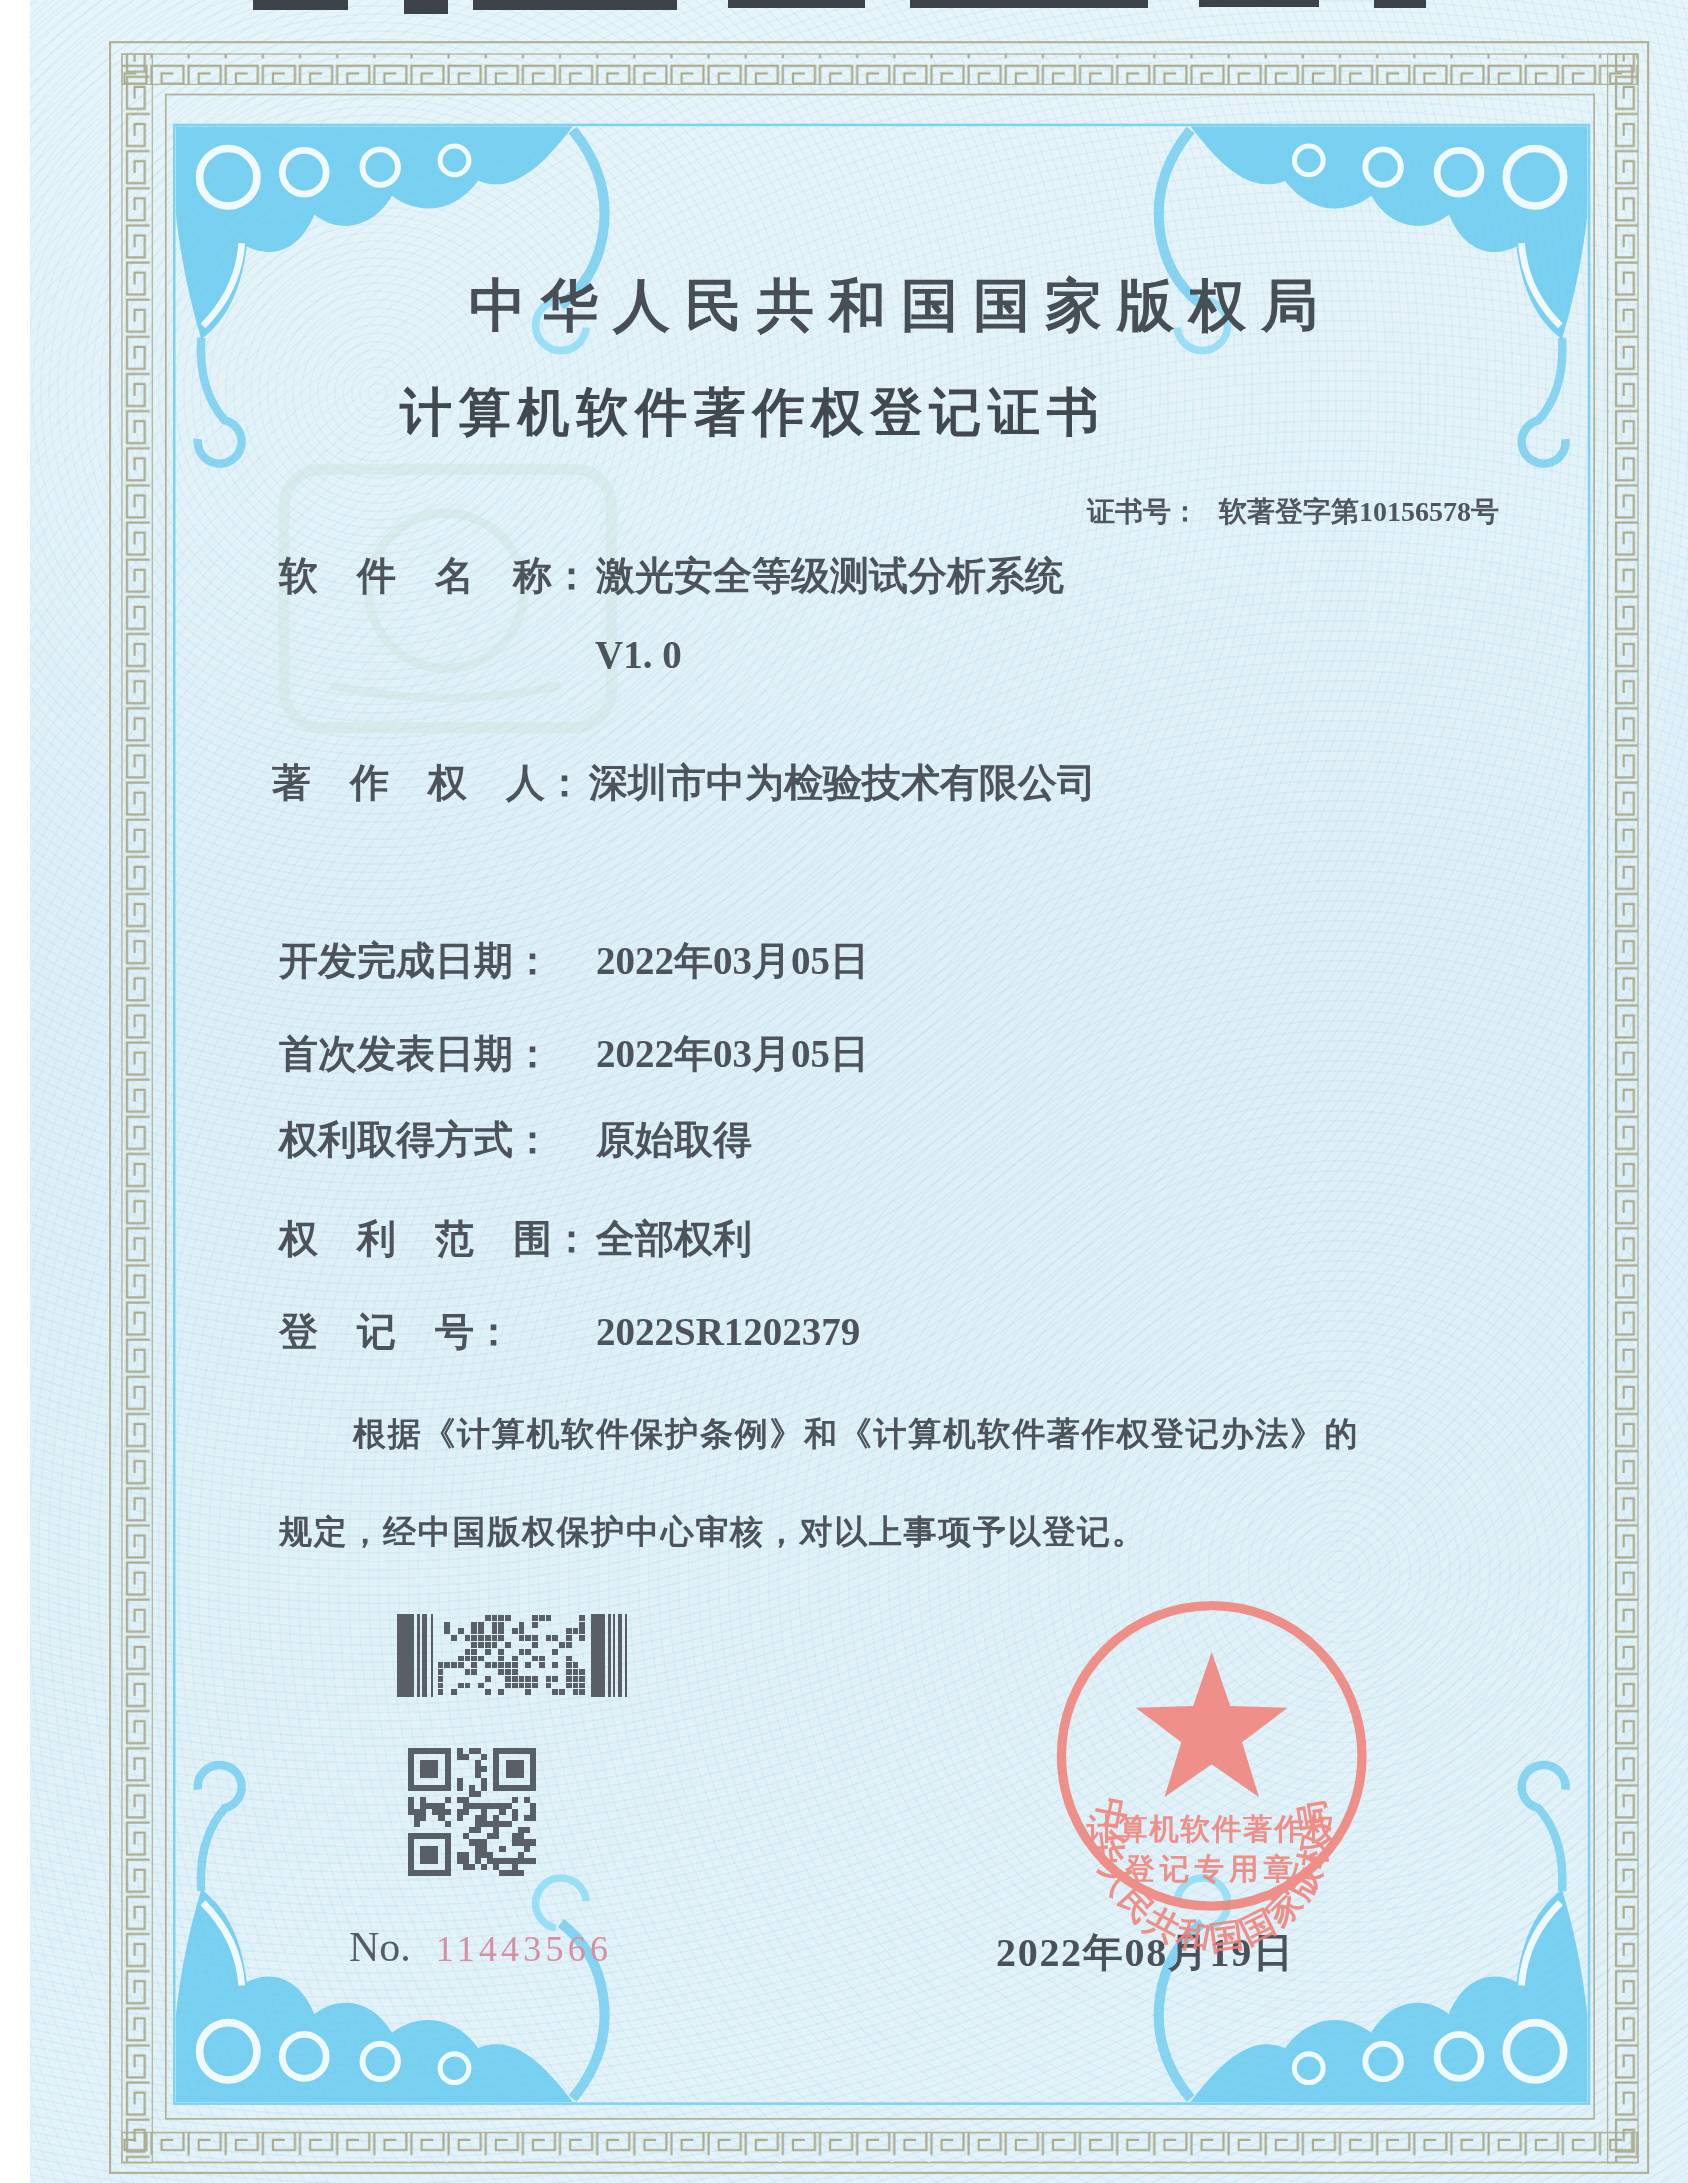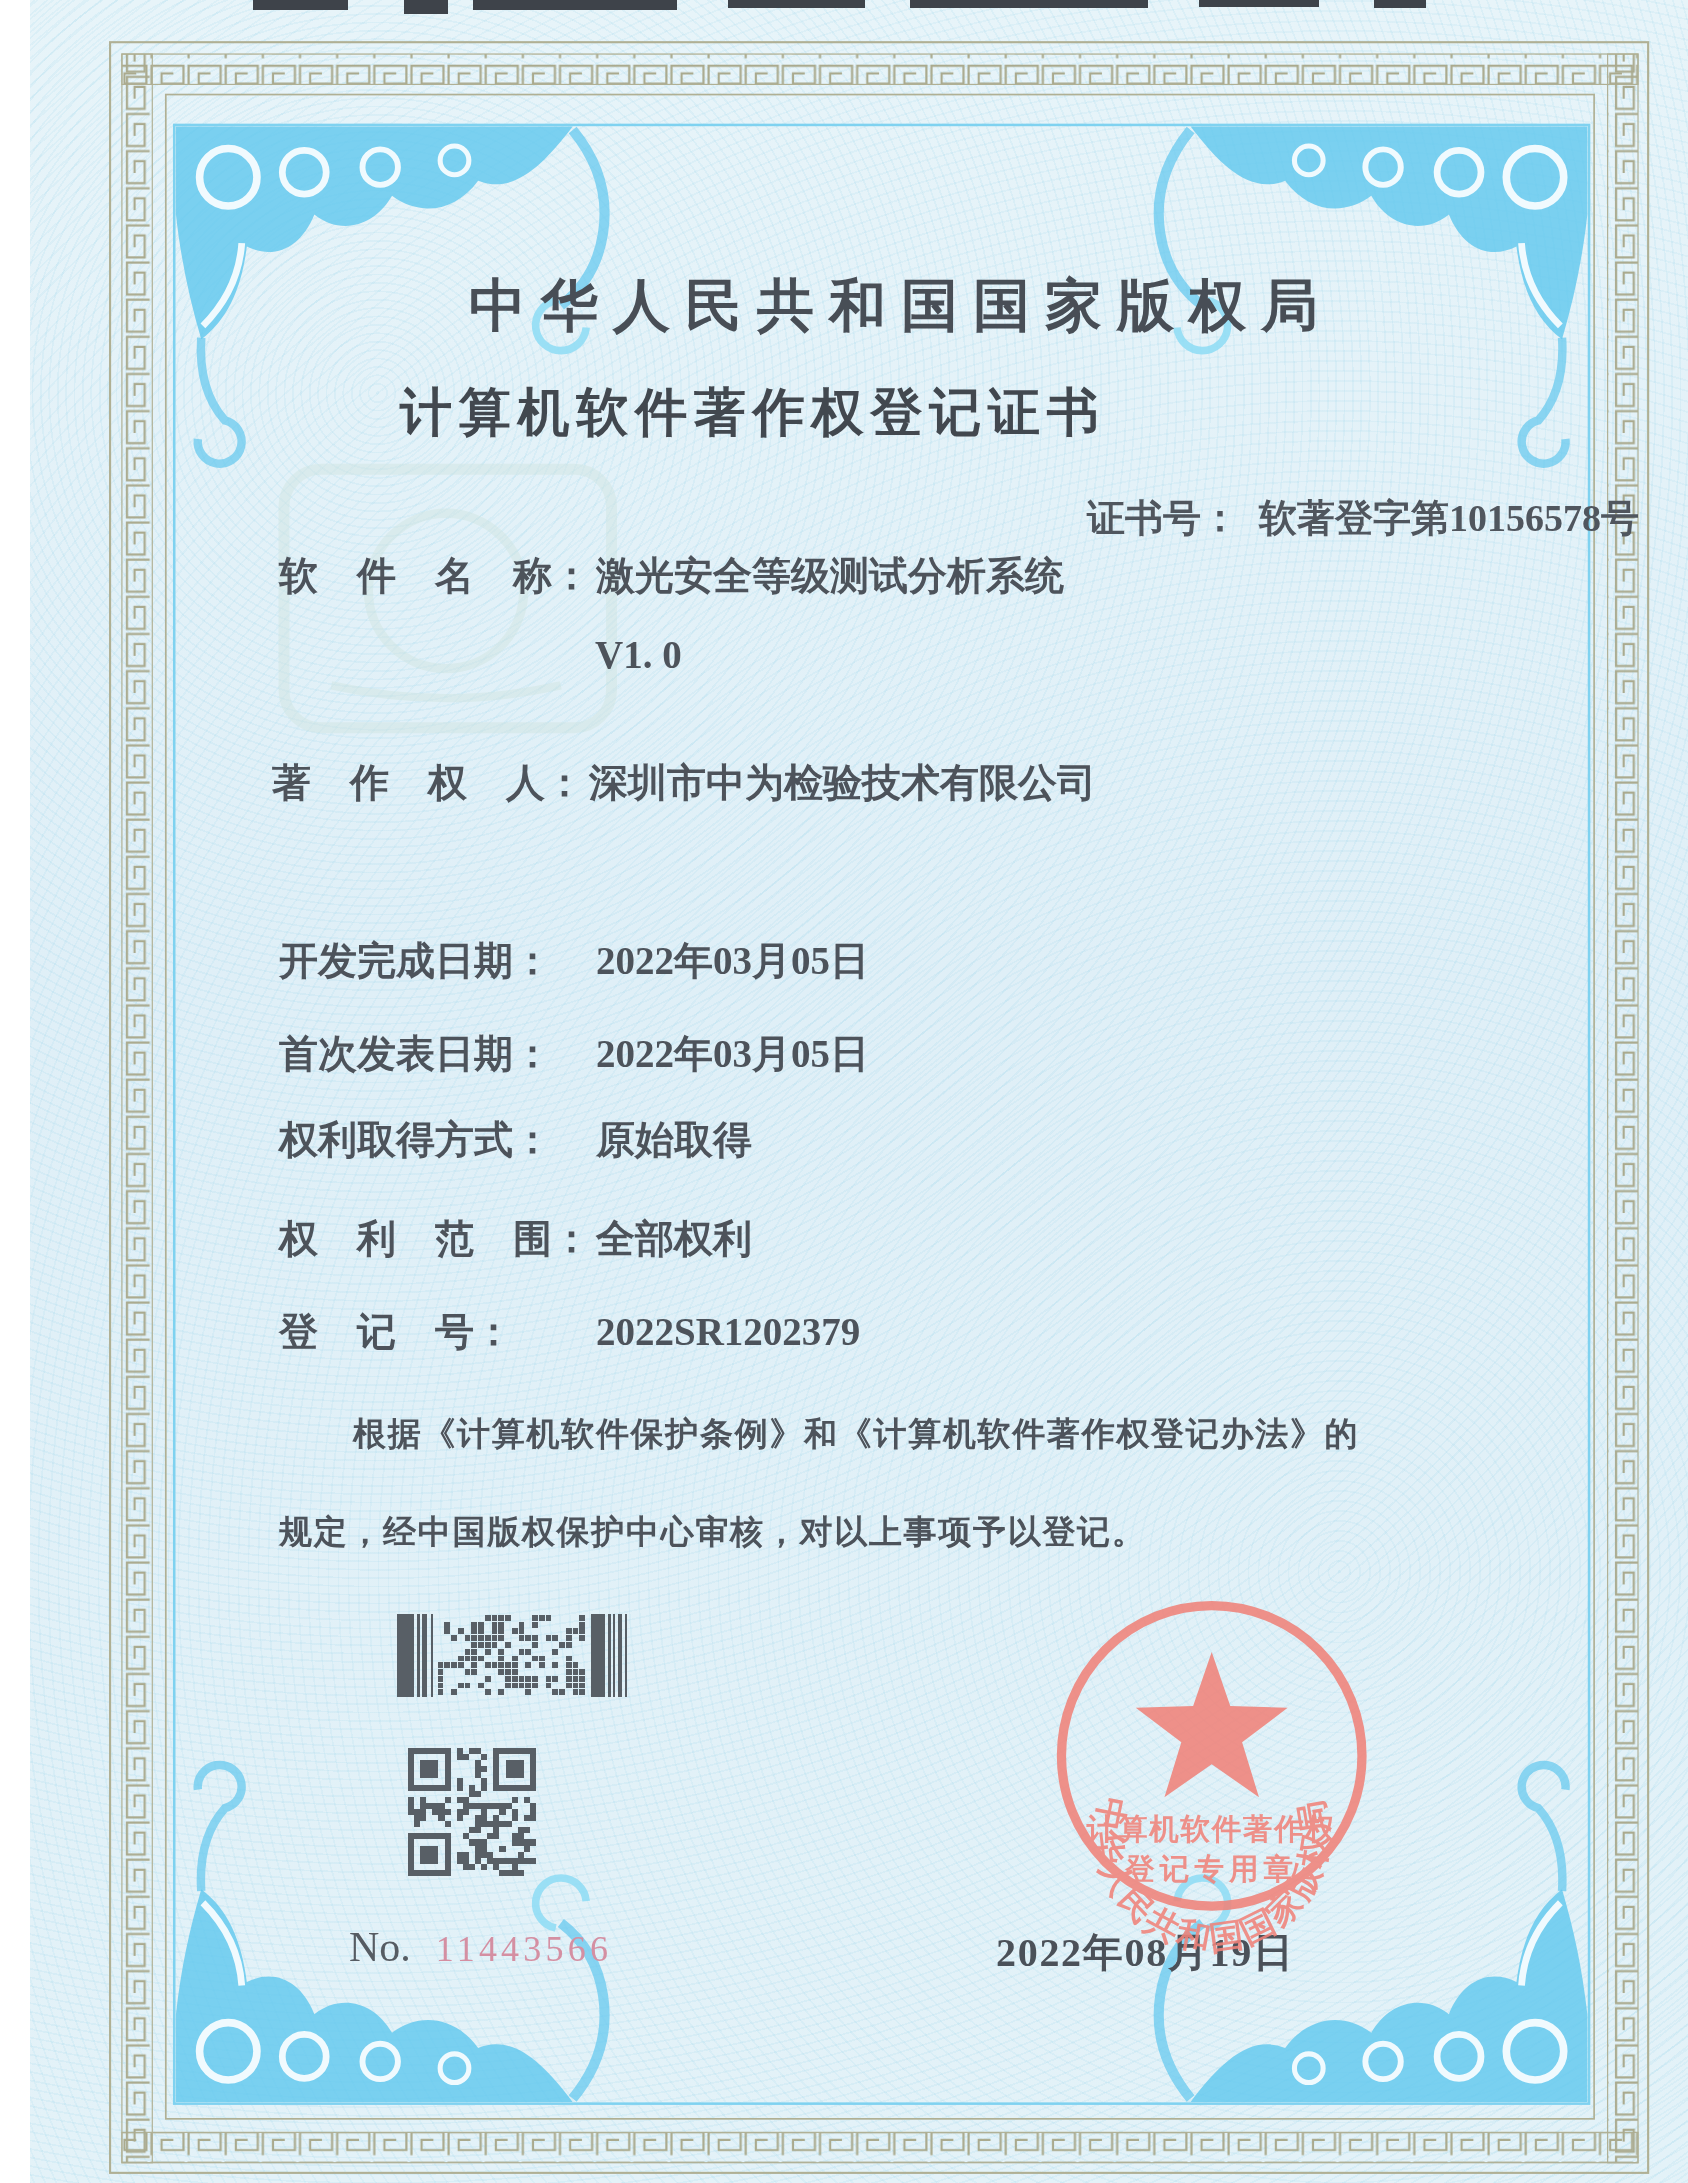--- a/index.html
+++ b/index.html
@@ -10,21 +10,21 @@
       repeating-radial-gradient(circle at 22% 18%, rgba(110,195,225,.10) 0 1.7px, rgba(255,255,255,0) 1.7px 8.4px),
       repeating-radial-gradient(circle at 78% 72%, rgba(110,195,225,.09) 0 1.7px, rgba(255,255,255,0) 1.7px 10px),
       linear-gradient(180deg,#e7f4f9 0%,#dfeff7 45%,#e3f2f8 100%);
     color:#4d535b;
     padding-left:28px;
   }
   .abs{position:absolute;}
   .decor{position:absolute;left:0;top:0;pointer-events:none;}
   .authority{font-size:57px;font-weight:bold;letter-spacing:15px;color:#484e56;white-space:nowrap;}
   .cert-title{font-size:52px;font-weight:bold;letter-spacing:6.8px;color:#42484f;white-space:nowrap;}
-  .certno{font-size:38px;font-weight:600;color:#50565e;white-space:nowrap;}
+  .certno{font-size:28px;font-weight:600;color:#50565e;white-space:nowrap;}
   .certno .val{margin-left:20px;}
   .frow{font-size:39px;font-weight:bold;color:#4d535b;white-space:nowrap;}
   .frow .flabel{display:inline-block;width:317px;}
   .stmt{font-size:33px;font-weight:bold;letter-spacing:1.7px;color:#4d535b;white-space:nowrap;}
   .serial{font-size:42px;color:#565c63;white-space:nowrap;}
   .serial .num{font-size:36px;letter-spacing:4.2px;color:var(--serial-pink,#d48fa2);margin-left:25px;}
   .issue-date{font-size:40px;font-weight:600;color:#4b5159;letter-spacing:1.7px;white-space:nowrap;}
   .edge-strip{position:absolute;background:#ffffff;}
   .scanmark{position:absolute;background:#3e434a;top:0;}
   .barcode-box{position:absolute;left:397px;top:1614px;width:238px;height:83px;}

